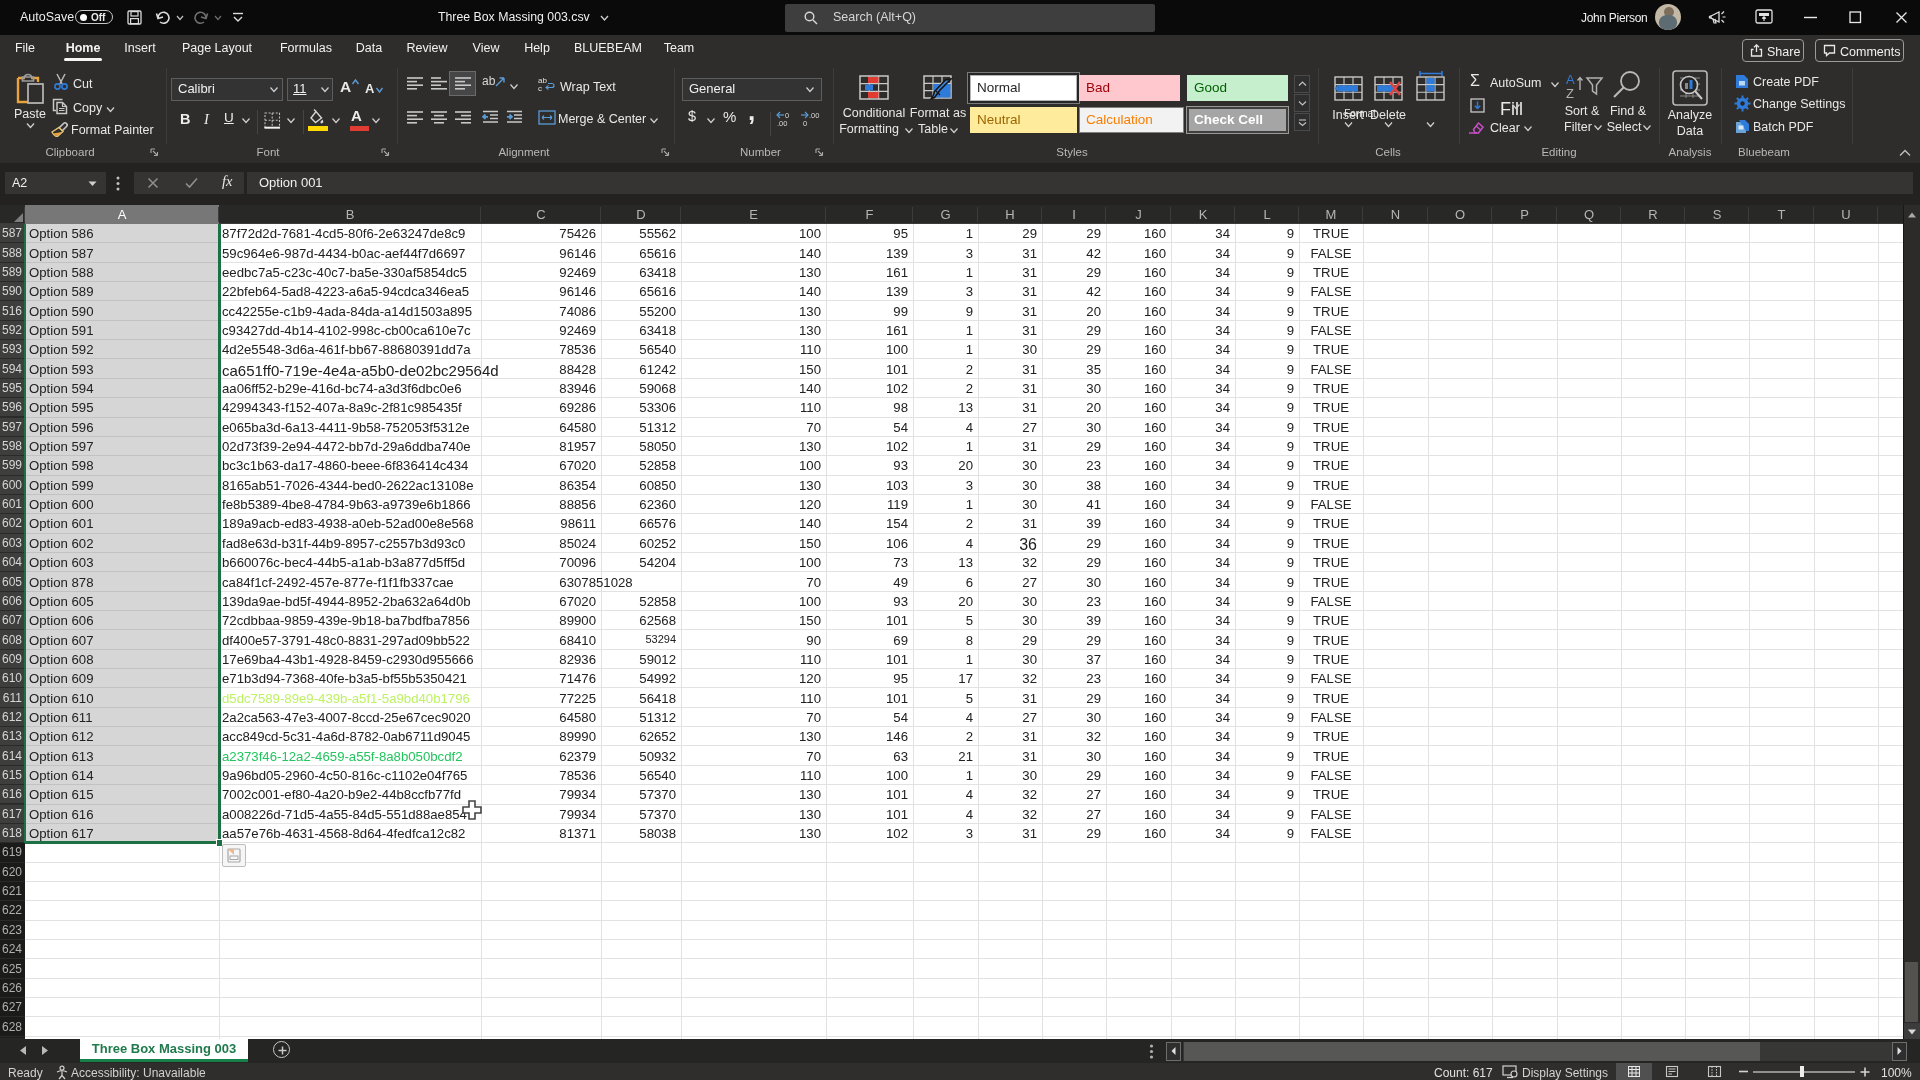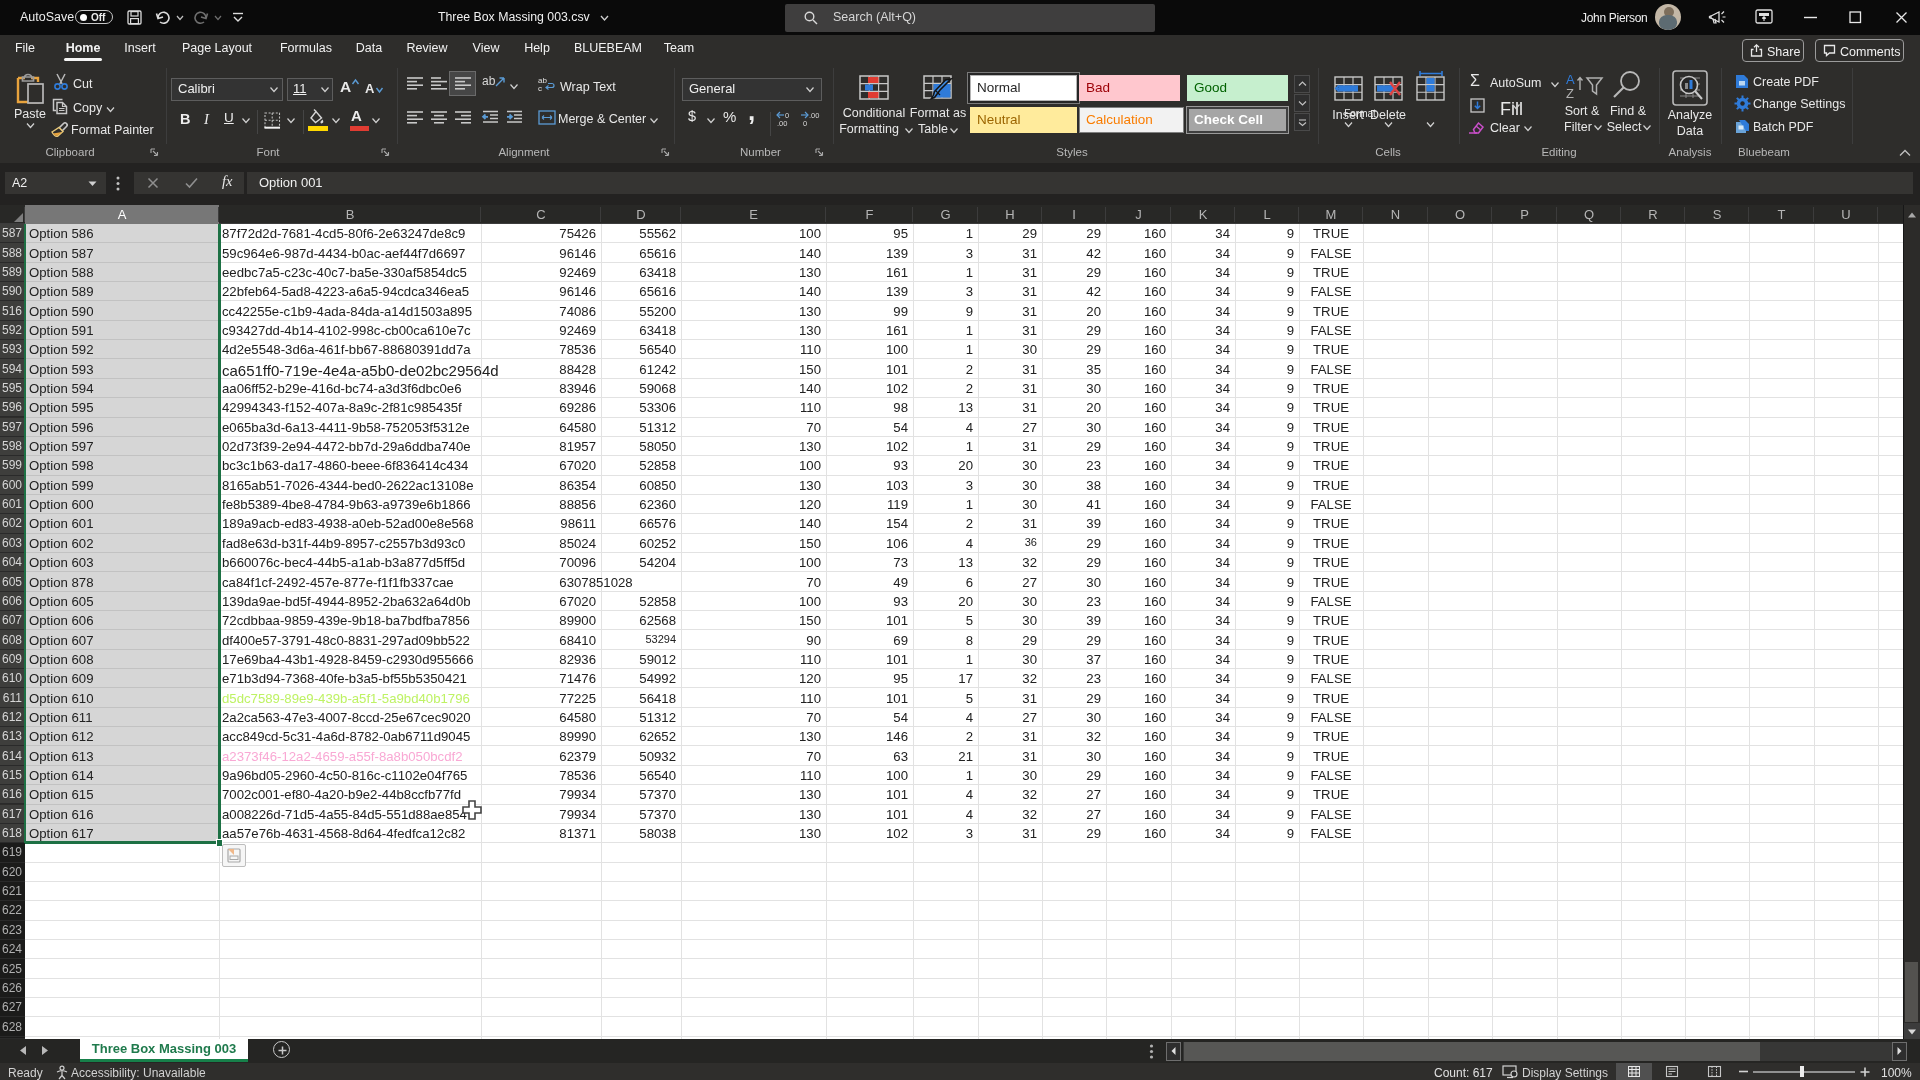--- a/index.html
+++ b/index.html
@@ -922,21 +922,21 @@
 <div class="t" style="left:1150px;top:516.45px;width:80px;font-size:13.2px;color:#212121;text-align:right">34</div>
 <div class="t" style="left:1214px;top:516.45px;width:80px;font-size:13.2px;color:#212121;text-align:right">9</div>
 <div class="t" style="left:1299px;top:516.45px;width:64px;font-size:13.2px;color:#212121;text-align:center">TRUE</div>
 <div class="t" style="left:29px;top:535.80px;font-size:13.2px;color:#212121">Option 602</div>
 <div class="t" style="left:222px;top:535.80px;font-size:13.2px;color:#212121">fad8e63d-b31f-44b9-8957-c2557b3d93c0</div>
 <div class="t" style="left:516px;top:535.80px;width:80px;font-size:13.2px;color:#212121;text-align:right">85024</div>
 <div class="t" style="left:596px;top:535.80px;width:80px;font-size:13.2px;color:#212121;text-align:right">60252</div>
 <div class="t" style="left:741px;top:535.80px;width:80px;font-size:13.2px;color:#212121;text-align:right">150</div>
 <div class="t" style="left:828px;top:535.80px;width:80px;font-size:13.2px;color:#212121;text-align:right">106</div>
 <div class="t" style="left:893px;top:535.80px;width:80px;font-size:13.2px;color:#212121;text-align:right">4</div>
-<div class="t" style="left:957px;top:535.80px;width:80px;font-size:11px;color:#212121;text-align:right">36</div>
+<div class="t" style="left:957px;top:535.80px;width:80px;font-size:16px;color:#212121;text-align:right">36</div>
 <div class="t" style="left:1021px;top:535.80px;width:80px;font-size:13.2px;color:#212121;text-align:right">29</div>
 <div class="t" style="left:1086px;top:535.80px;width:80px;font-size:13.2px;color:#212121;text-align:right">160</div>
 <div class="t" style="left:1150px;top:535.80px;width:80px;font-size:13.2px;color:#212121;text-align:right">34</div>
 <div class="t" style="left:1214px;top:535.80px;width:80px;font-size:13.2px;color:#212121;text-align:right">9</div>
 <div class="t" style="left:1299px;top:535.80px;width:64px;font-size:13.2px;color:#212121;text-align:center">TRUE</div>
 <div class="t" style="left:29px;top:555.15px;font-size:13.2px;color:#212121">Option 603</div>
 <div class="t" style="left:222px;top:555.15px;font-size:13.2px;color:#212121">b660076c-bec4-44b5-a1ab-b3a877d5ff5d</div>
 <div class="t" style="left:516px;top:555.15px;width:80px;font-size:13.2px;color:#212121;text-align:right">70096</div>
 <div class="t" style="left:596px;top:555.15px;width:80px;font-size:13.2px;color:#212121;text-align:right">54204</div>
 <div class="t" style="left:741px;top:555.15px;width:80px;font-size:13.2px;color:#212121;text-align:right">100</div>
@@ -1059,21 +1059,21 @@
 <div class="t" style="left:741px;top:729.30px;width:80px;font-size:13.2px;color:#212121;text-align:right">130</div>
 <div class="t" style="left:828px;top:729.30px;width:80px;font-size:13.2px;color:#212121;text-align:right">146</div>
 <div class="t" style="left:893px;top:729.30px;width:80px;font-size:13.2px;color:#212121;text-align:right">2</div>
 <div class="t" style="left:957px;top:729.30px;width:80px;font-size:13.2px;color:#212121;text-align:right">31</div>
 <div class="t" style="left:1021px;top:729.30px;width:80px;font-size:13.2px;color:#212121;text-align:right">32</div>
 <div class="t" style="left:1086px;top:729.30px;width:80px;font-size:13.2px;color:#212121;text-align:right">160</div>
 <div class="t" style="left:1150px;top:729.30px;width:80px;font-size:13.2px;color:#212121;text-align:right">34</div>
 <div class="t" style="left:1214px;top:729.30px;width:80px;font-size:13.2px;color:#212121;text-align:right">9</div>
 <div class="t" style="left:1299px;top:729.30px;width:64px;font-size:13.2px;color:#212121;text-align:center">TRUE</div>
 <div class="t" style="left:29px;top:748.65px;font-size:13.2px;color:#212121">Option 613</div>
-<div class="t" style="left:222px;top:748.65px;font-size:13.2px;color:#f9a8d4">a2373f46-12a2-4659-a55f-8a8b050bcdf2</div>
+<div class="t" style="left:222px;top:748.65px;font-size:13.2px;color:#22c55e">a2373f46-12a2-4659-a55f-8a8b050bcdf2</div>
 <div class="t" style="left:516px;top:748.65px;width:80px;font-size:13.2px;color:#212121;text-align:right">62379</div>
 <div class="t" style="left:596px;top:748.65px;width:80px;font-size:13.2px;color:#212121;text-align:right">50932</div>
 <div class="t" style="left:741px;top:748.65px;width:80px;font-size:13.2px;color:#212121;text-align:right">70</div>
 <div class="t" style="left:828px;top:748.65px;width:80px;font-size:13.2px;color:#212121;text-align:right">63</div>
 <div class="t" style="left:893px;top:748.65px;width:80px;font-size:13.2px;color:#212121;text-align:right">21</div>
 <div class="t" style="left:957px;top:748.65px;width:80px;font-size:13.2px;color:#212121;text-align:right">31</div>
 <div class="t" style="left:1021px;top:748.65px;width:80px;font-size:13.2px;color:#212121;text-align:right">30</div>
 <div class="t" style="left:1086px;top:748.65px;width:80px;font-size:13.2px;color:#212121;text-align:right">160</div>
 <div class="t" style="left:1150px;top:748.65px;width:80px;font-size:13.2px;color:#212121;text-align:right">34</div>
 <div class="t" style="left:1214px;top:748.65px;width:80px;font-size:13.2px;color:#212121;text-align:right">9</div>

